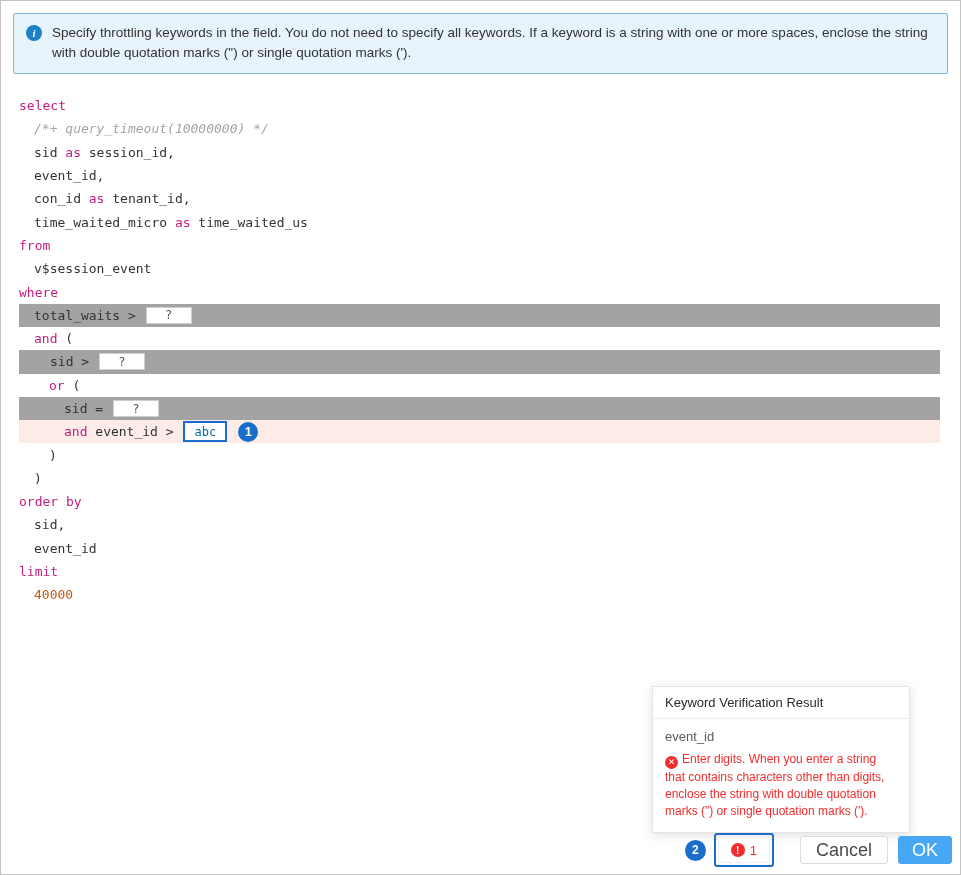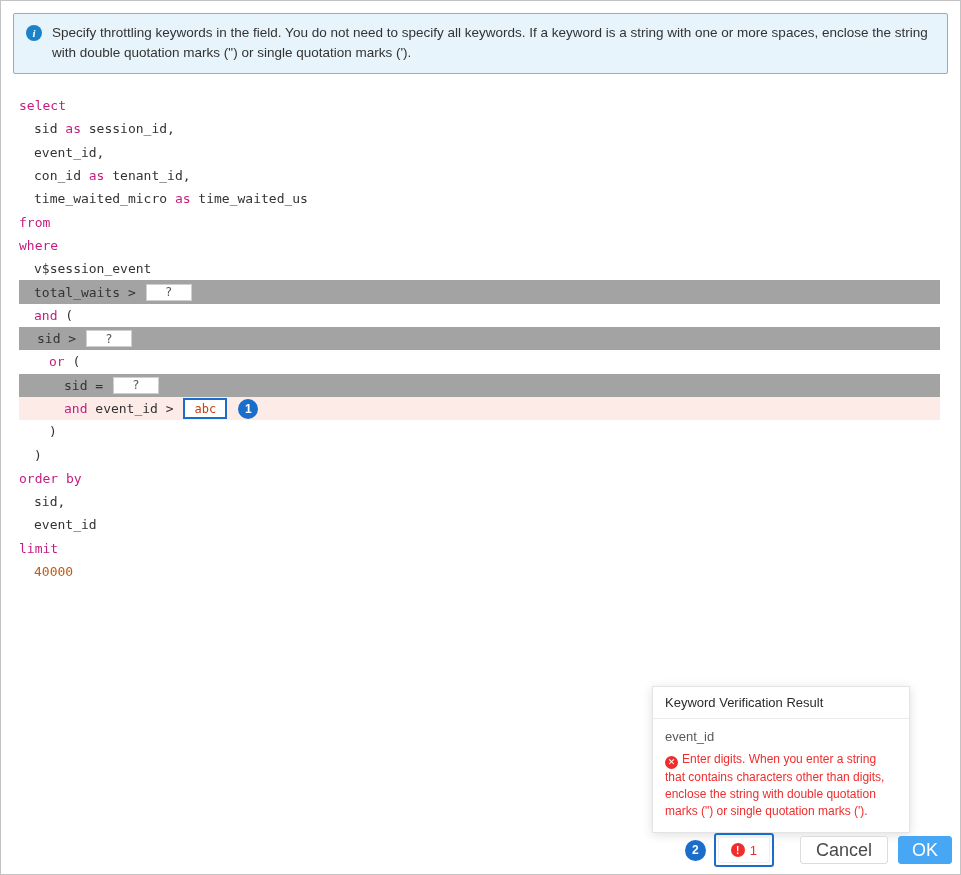--- a/index.html
+++ b/index.html
@@ -46,21 +46,21 @@
   .tok-txt{color:#333;}
   .tok-cm{color:#a6a6a6;font-style:italic;}
   .tok-num{color:#c45911;}
   .sql-input{
     display:inline-flex;align-items:center;justify-content:center;
     min-width:46px;height:17px;box-sizing:border-box;
     border:1px solid #cfcfcf;background:#fff;
     font-size:12px;color:#555;margin:0 2px;
   }
   .sql-input.focused{
-    border:2px solid #1a6dca;min-width:44px;height:21px;color:#c2410c;
+    border:2px solid #1a6dca;min-width:44px;height:21px;color:#0369a1;
   }
   .callout-badge{
     display:inline-flex;align-items:center;justify-content:center;
     width:20px;height:20px;border-radius:50%;
     background:#1a6dca;color:#fff;
     font-family:"Liberation Sans",sans-serif;font-size:12px;font-weight:bold;
     margin-left:9px;
   }
 
   
@@ -124,55 +124,58 @@
 <div class="banner">
   <span class="info-icon">i</span>
   <span>Specify throttling keywords in the field. You do not need to specify all keywords. If a keyword is a string with one or more spaces, enclose the string with double quotation marks (") or single quotation marks (').</span>
 </div>
 
 <div class="sql-editor">
     <div class="sql-line" style="padding-left: 0px;">
       <span class="tok-kw">select</span>
     </div>
     <div class="sql-line" style="padding-left: 15px;">
+      <span class="tok-cm">/*+ query_timeout(10000000) */</span>
+    </div>
+    <div class="sql-line" style="padding-left: 15px;">
       <span class="tok-txt">sid </span>
       <span class="tok-kw">as</span>
       <span class="tok-txt"> session_id,</span>
     </div>
     <div class="sql-line" style="padding-left: 15px;">
       <span class="tok-txt">event_id,</span>
     </div>
     <div class="sql-line" style="padding-left: 15px;">
       <span class="tok-txt">con_id </span>
       <span class="tok-kw">as</span>
       <span class="tok-txt"> tenant_id,</span>
     </div>
     <div class="sql-line" style="padding-left: 15px;">
       <span class="tok-txt">time_waited_micro </span>
       <span class="tok-kw">as</span>
       <span class="tok-txt"> time_waited_us</span>
     </div>
     <div class="sql-line" style="padding-left: 0px;">
       <span class="tok-kw">from</span>
     </div>
+    <div class="sql-line" style="padding-left: 15px;">
+      <span class="tok-txt">v$session_event</span>
+    </div>
     <div class="sql-line" style="padding-left: 0px;">
       <span class="tok-kw">where</span>
-    </div>
-    <div class="sql-line" style="padding-left: 15px;">
-      <span class="tok-txt">v$session_event</span>
     </div>
     <div class="sql-line bg-cyan" style="padding-left: 15px;">
       <span class="tok-txt">total_waits &gt; </span>
       <span class="sql-input">?</span>
     </div>
     <div class="sql-line" style="padding-left: 15px;">
       <span class="tok-kw">and</span>
       <span class="tok-txt"> (</span>
     </div>
-    <div class="sql-line bg-cyan" style="padding-left: 18px;">
+    <div class="sql-line bg-cyan" style="padding-left: 31px;">
       <span class="tok-txt">sid &gt; </span>
       <span class="sql-input">?</span>
     </div>
     <div class="sql-line" style="padding-left: 30px;">
       <span class="tok-kw">or</span>
       <span class="tok-txt"> (</span>
     </div>
     <div class="sql-line bg-cyan" style="padding-left: 45px;">
       <span class="tok-txt">sid = </span>
       <span class="sql-input">?</span>

